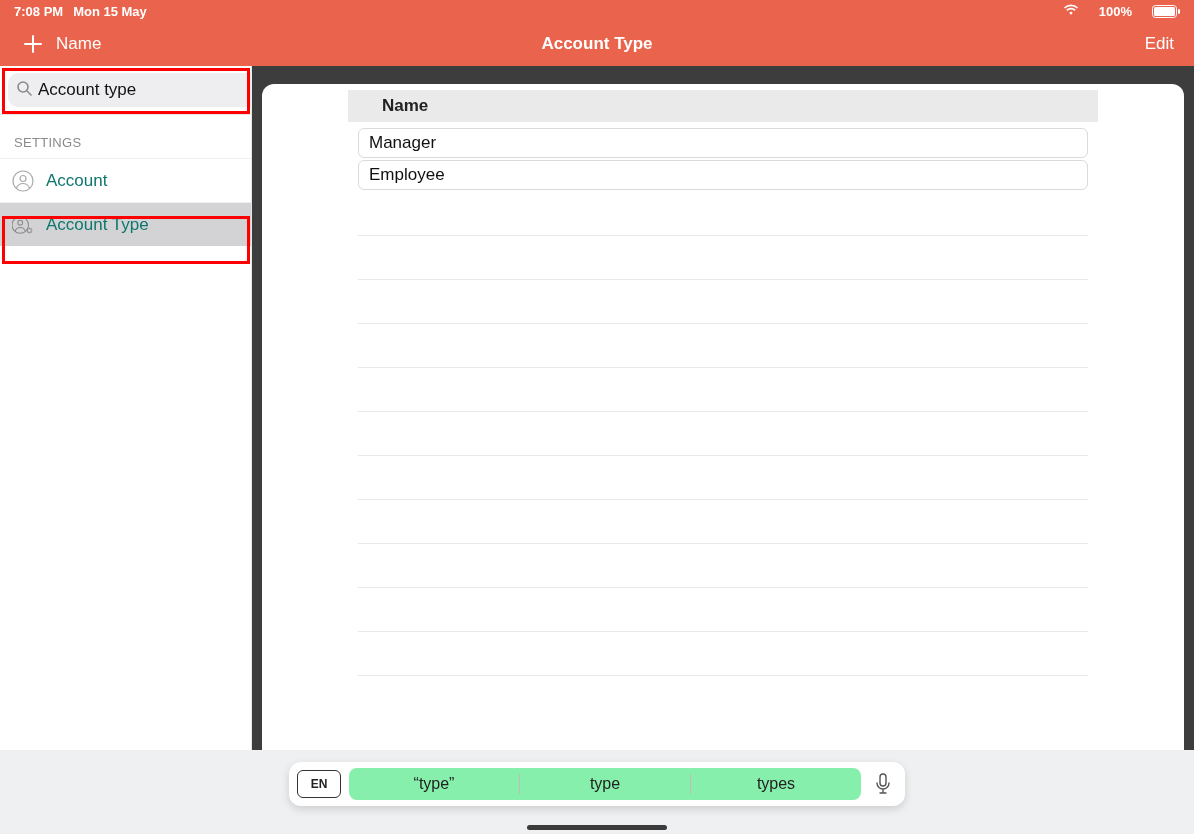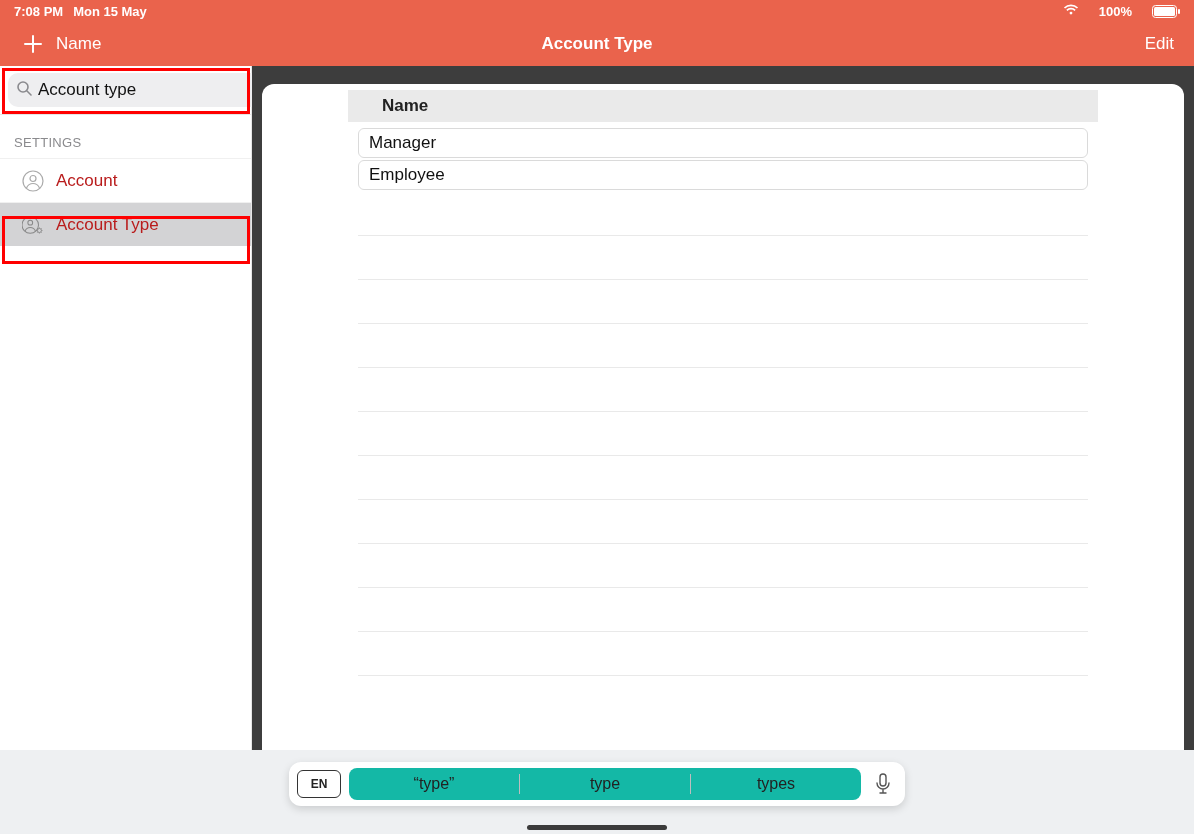--- a/index.html
+++ b/index.html
@@ -29,38 +29,38 @@
   .sidebar { width:252px; border-right:1px solid #e6e6e6; background:#fff; display:flex; flex-direction:column; }
 
   .search-row { padding:7px 8px; display:flex; align-items:center; gap:4px; border-bottom:1px solid #e6e6e6; }
   .search-field { flex:1; display:flex; align-items:center; background:#eeeef0; border-radius:10px; height:34px; padding:0 8px; gap:6px; }
   .search-field input { flex:1; border:none; background:transparent; font-size:17px; outline:none; color:#111; min-width:0; padding:0; }
   .search-field .clear { width:20px; height:20px; border-radius:50%; background:#8a8a8e; display:flex; align-items:center; justify-content:center; flex:none; }
   .search-field .clear svg { display:block; }
   .search-cancel { color:#808080; font-size:17px; padding:0 2px; white-space:nowrap; cursor:pointer; }
 
   .section-header { padding:20px 14px 8px; font-size:13px; color:#8a8a8d; letter-spacing:0.3px; }
-  .sidebar-item { display:flex; align-items:center; gap:12px; height:44px; padding:0 22px; border-top:1px solid #f0f0f0; font-size:17px; color:#b91c1c; cursor:pointer; }
+  .sidebar-item { display:flex; align-items:center; gap:12px; height:44px; padding:0 12px; border-top:1px solid #f0f0f0; font-size:17px; color:#0f766e; cursor:pointer; }
   .sidebar-item.selected { background:#d3d3d5; }
   .sidebar-item .icon { width:22px; height:22px; flex:none; display:flex; align-items:center; justify-content:center; }
 
   
   .main { flex:1; background:#3d3d3d; padding:18px 10px 0 10px; position:relative; }
   .panel { background:#fff; border-radius:12px; height:100%; padding-top:6px; overflow:hidden; }
   .panel-inner { padding:0 96px; }
   .col-header { background:#eaeaea; padding:6px 22px; font-size:17px; font-weight:700; color:#222; border-top-left-radius:0; margin:0 -10px 6px -10px; }
   .col-header-text { padding-left:12px; }
   .row-input { width:100%; height:30px; border:1px solid #dadada; border-radius:6px; padding:0 10px; font-size:17px; color:#111; margin-bottom:2px; background:#fff; }
   .ghost-row { height:44px; border-bottom:1px solid #e9e9e9; }
 
   
   .kb { position:absolute; left:0; right:0; bottom:0; height:84px; background:#eef0f2; display:flex; align-items:flex-start; justify-content:center; padding-top:12px; }
   .kb-box { width:616px; height:44px; background:#fff; border-radius:12px; box-shadow:0 3px 8px rgba(0,0,0,.15); display:flex; align-items:center; }
   .kb-lang { width:44px; height:28px; margin:0 8px; border:1.5px solid #333; border-radius:6px; display:flex; align-items:center; justify-content:center; font-size:12px; font-weight:600; color:#222; }
-  .suggestions { flex:1; background:#14b8a6; border-radius:8px; height:32px; display:flex; align-items:center; }
+  .suggestions { flex:1; background:#86efac; border-radius:8px; height:32px; display:flex; align-items:center; }
   .sugg { flex:1; text-align:center; font-size:16px; color:#222; }
   .sugg-sep { width:1px; height:20px; background:#bdbdbf; }
   .mic { width:44px; display:flex; align-items:center; justify-content:center; }
 
   .home-indicator { position:absolute; bottom:4px; left:50%; transform:translateX(-50%); width:140px; height:5px; background:#3b3b3b; border-radius:3px; }
 
   
   .overlay-red { position:absolute; border:3px solid #ff0000; pointer-events:none; }
   #ov1 { left:2px; top:68px; width:248px; height:46px; }
   #ov2 { left:2px; top:216px; width:248px; height:48px; }

